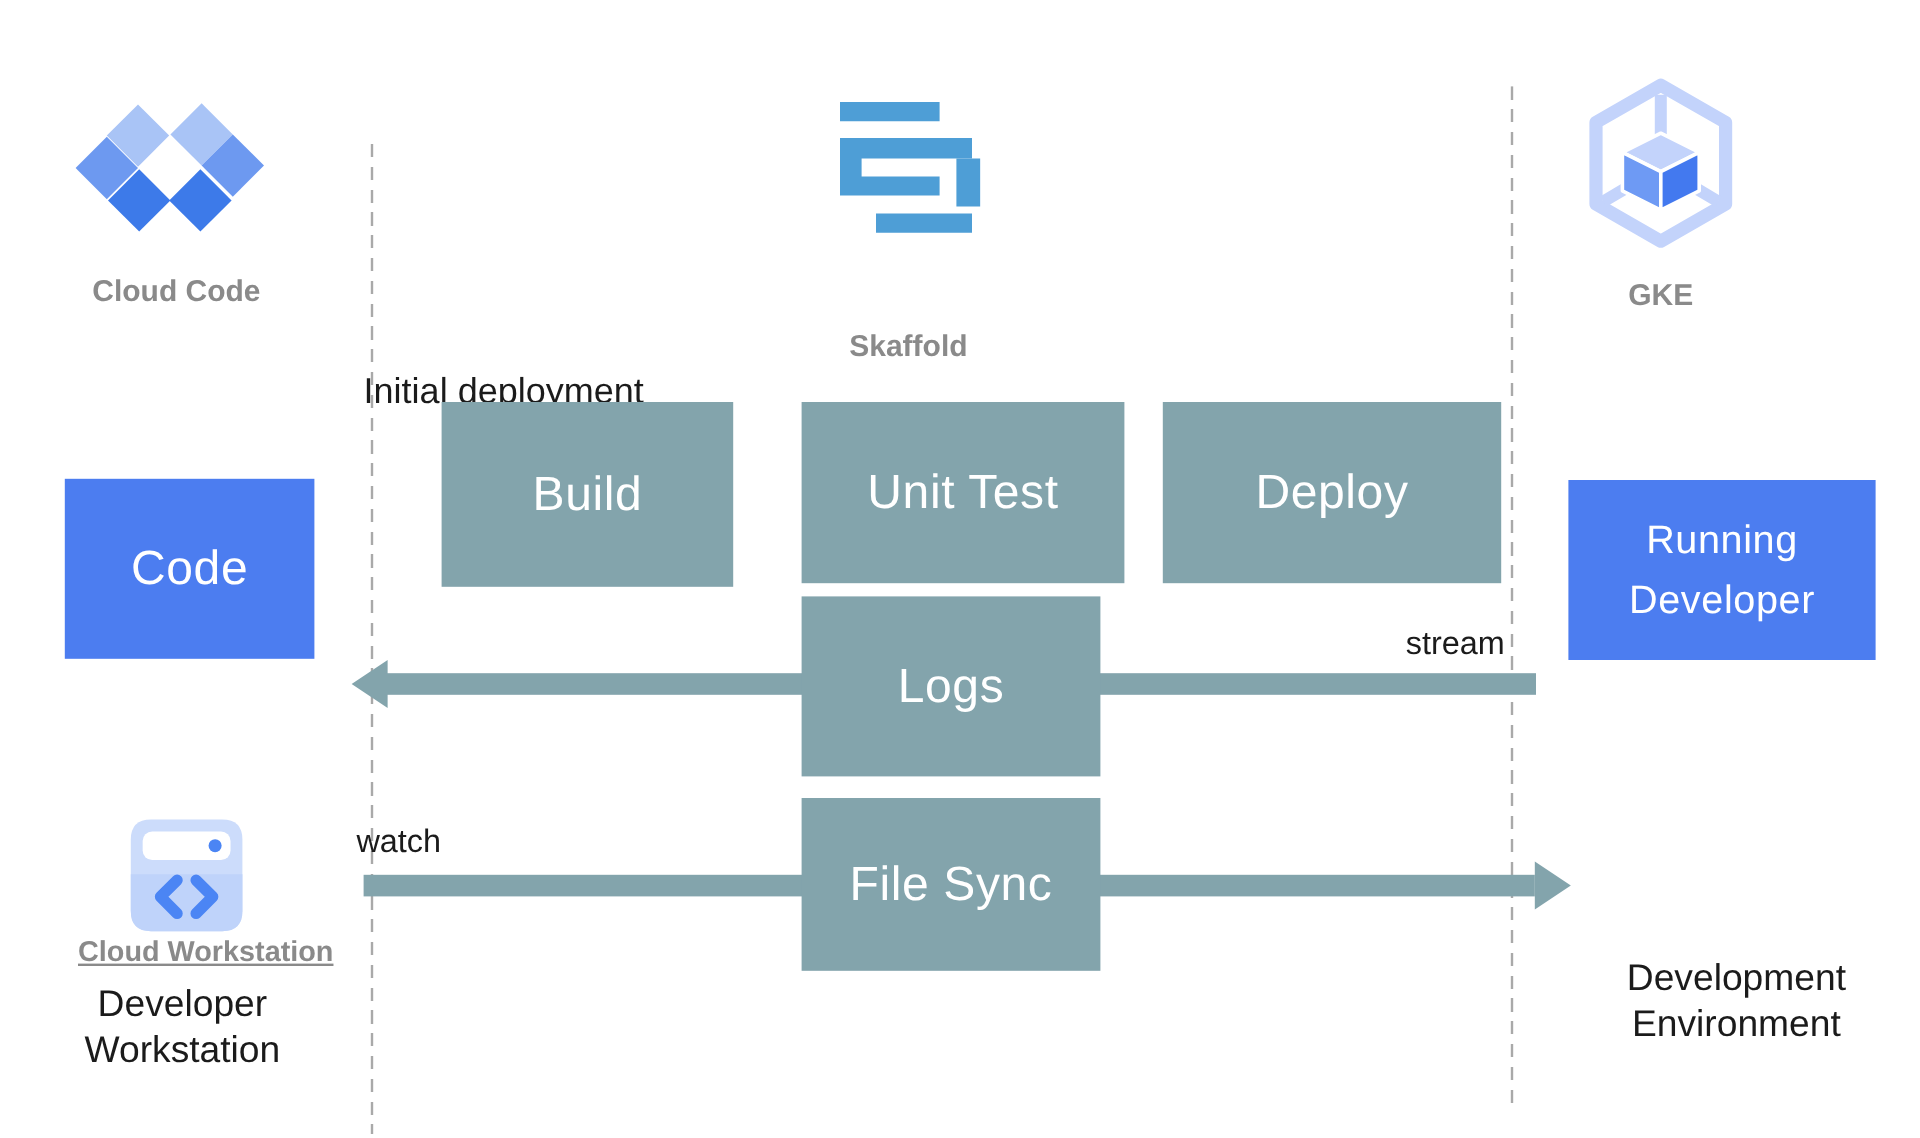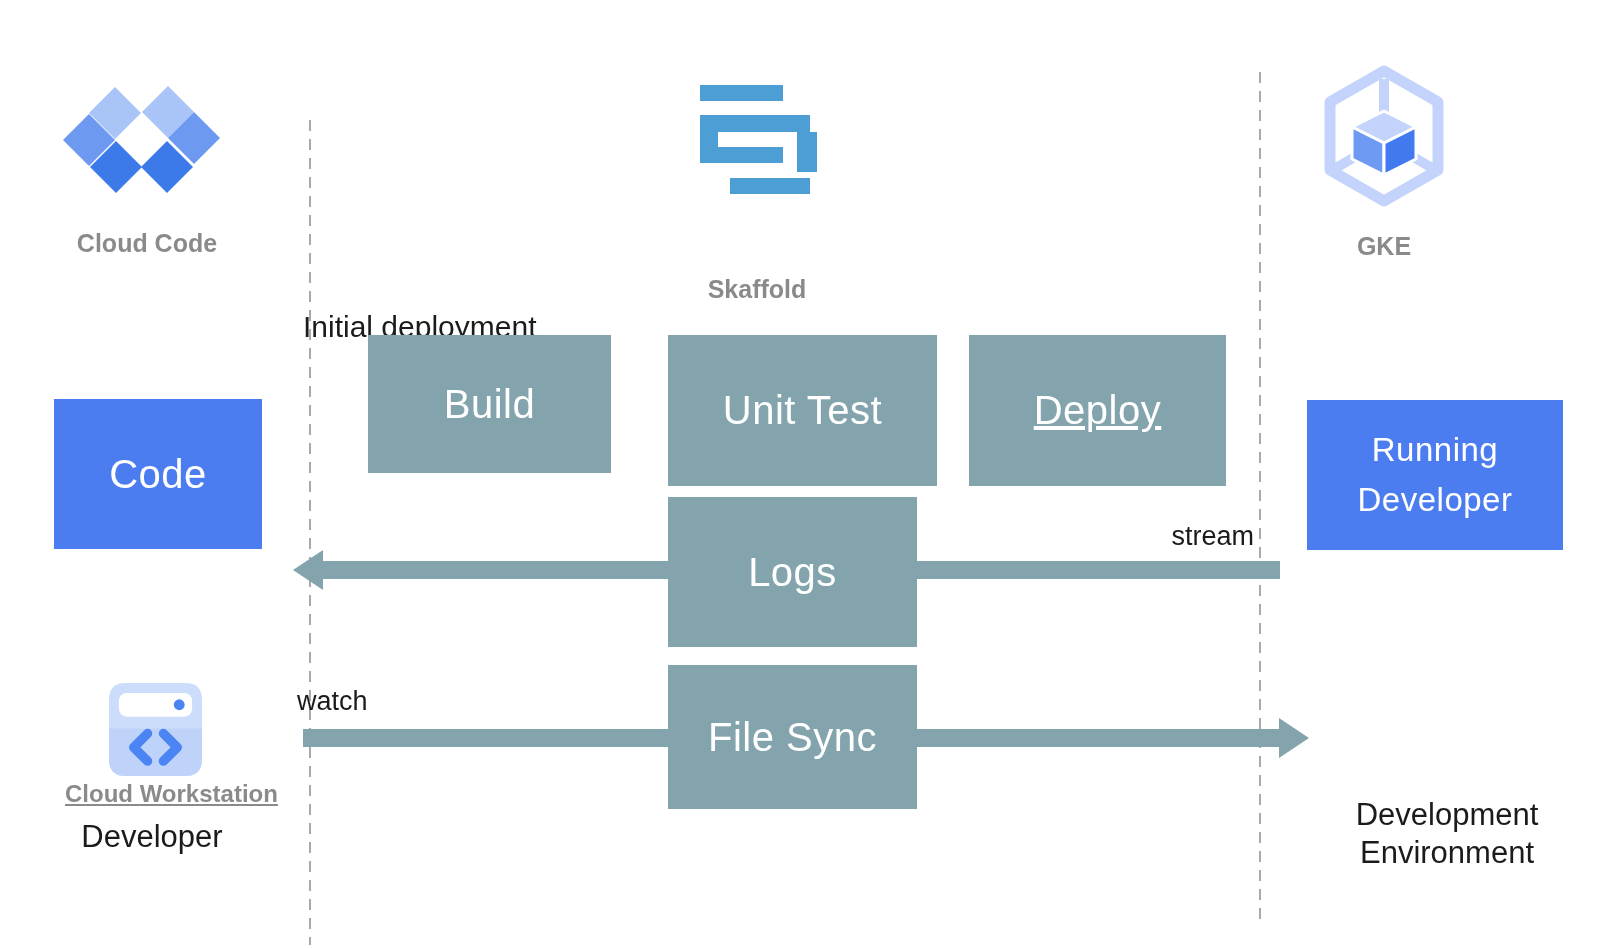--- a/index.html
+++ b/index.html
@@ -112,27 +112,27 @@
   <div class="head-right" style="left:1279px;top:718px;"></div>
 
   <div class="box-blue" style="left:30px;top:399px;width:208px;height:150px;margin-left:24px;">
     <span>Code</span>
   </div>
   <div class="box-blue" style="left:1307px;top:400px;width:256px;height:150px;font-size:33px;">
     <span>Running</span>
     <span>Developer</span>
   </div>
 
-  <div class="box-teal" style="left:368px;top:335px;width:243px;height:138px;">
+  <div class="box-teal" style="left:368px;top:335px;width:243px;height:154px;">
     <span>Build</span>
   </div>
   <div class="box-teal" style="left:668px;top:335px;width:269px;height:151px;">
     <span>Unit Test</span>
   </div>
-  <div class="box-teal" style="left:969px;top:335px;width:257px;height:151px;text-decoration:underline;">
+  <div class="box-teal" style="left:969px;top:335px;width:282px;height:151px;">
     <span>Deploy</span>
   </div>
   <div class="box-teal" style="left:668px;top:497px;width:249px;height:150px;">
     <span>Logs</span>
   </div>
   <div class="box-teal" style="left:668px;top:665px;width:249px;height:144px;">
     <span>File Sync</span>
   </div>
 
   <svg class="abs" style="left:108px;top:682px;" width="95" height="95" viewBox="0 0 96 96">
@@ -140,20 +140,21 @@
     <path class="ws-lower" d="M1,47 H95 V78 Q95,95 78,95 H18 Q1,95 1,78 Z"></path>
     <rect class="ws-strip" x="11" y="11" width="74" height="24" rx="8"></rect>
     <circle class="ws-dot" cx="72" cy="23" r="5.5"></circle>
     <path class="ws-bracket" d="M40,52 26,66 40,80"></path>
     <path class="ws-bracket" d="M56,52 70,66 56,80"></path>
   </svg>
   <div class="caption" style="left:65px;top:780px;width:200px;font-size:24px;text-decoration:underline;">Cloud Workstation</div>
 
   <div class="black-label" style="left:2px;top:818px;width:300px;">
     <div>Developer</div>
+    <div>Workstation</div>
   </div>
 
   <div class="black-label" style="left:1297px;top:796px;width:300px;">
     <div>Development</div>
     <div>Environment</div>
   </div>
 
 </div>
 
 </body></html>

